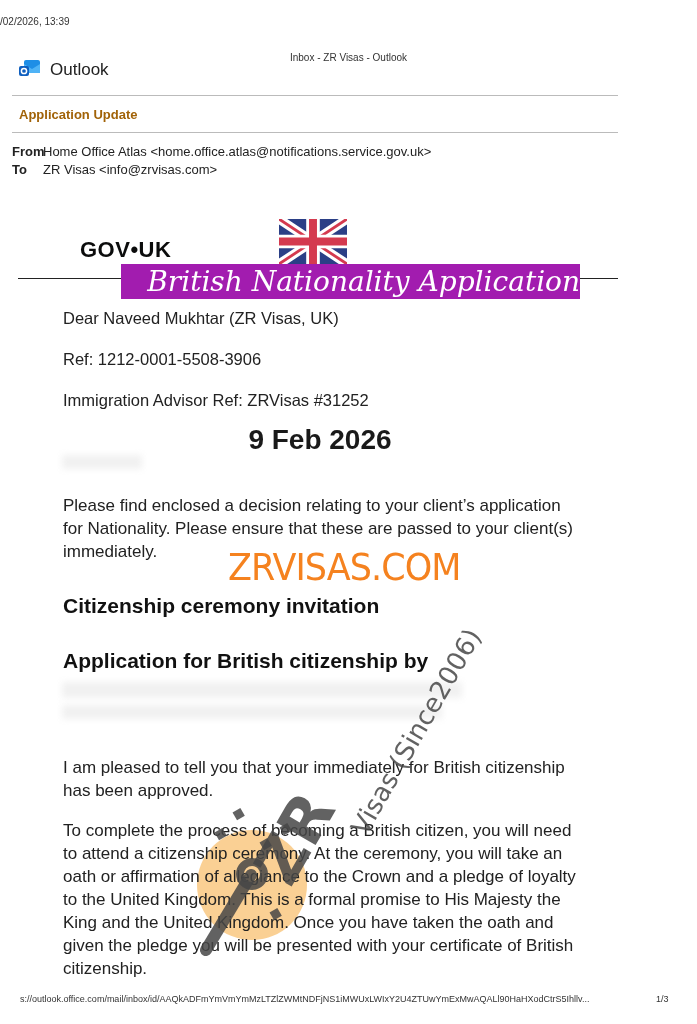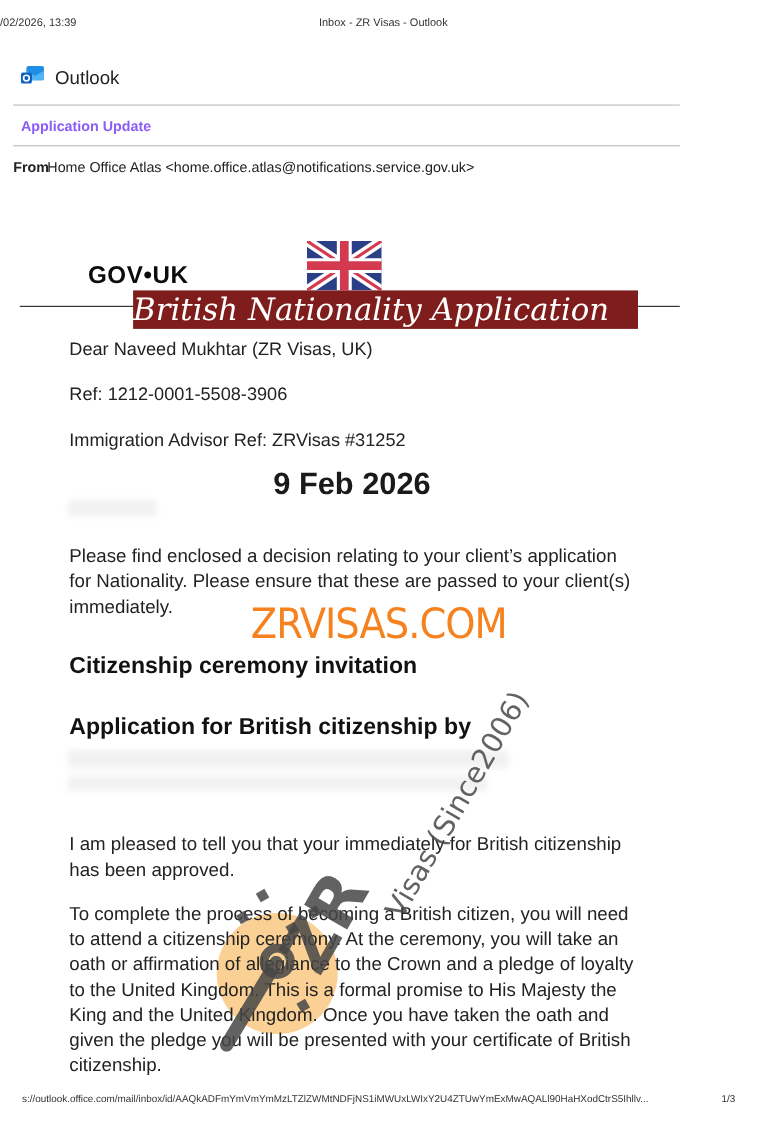--- a/index.html
+++ b/index.html
@@ -3,35 +3,35 @@
   <meta charset="utf-8">
   <style>
     html, body { margin: 0; padding: 0; background: #ffffff; }
     body {
       width: 697px; height: 1024px; position: relative; overflow: hidden;
       font-family: "Liberation Sans", sans-serif; color: #222;
     }
     .abs { position: absolute; }
     .print-header { top: 16px; font-size: 10px; color: #333; }
     .ph-date { left: 0; }
-    .ph-title { left: 0; width: 697px; text-align: center; }
+    .ph-title { left: 0; width: 697px; text-align: center; margin-top: 36px; }
     .app-bar { top: 58px; left: 19px; display: flex; align-items: center; gap: 9px; }
     .app-name { font-size: 17px; color: #222; }
     .hr { height: 1px; background: #bbb; left: 12px; width: 606px; }
-    .subject { top: 107px; left: 19px; font-size: 13px; font-weight: bold; color: #8b5cf6; }
+    .subject { top: 107px; left: 19px; font-size: 13px; font-weight: bold; color: #a16207; }
     .hdr-table { top: 143px; left: 12px; font-size: 13px; color: #222; line-height: 17.5px; }
     .hdr-row { display: flex; }
     .hdr-key { font-weight: bold; width: 31px; }
     .govuk { top: 237px; left: 80px; font-size: 22px; font-weight: bold; color: #0b0c0c; letter-spacing: 0.5px; }
     .flag { top: 219px; left: 279px; width: 68px; height: 45px; }
     .banner-line { top: 278px; left: 18px; width: 600px; height: 1px; background: #222; }
     .banner {
-      top: 264px; left: 121px; width: 459px; height: 35px; background: #7f1d1d;
+      top: 264px; left: 121px; width: 459px; height: 35px; background: #a21caf;
       color: #fff; font-family: "DejaVu Serif", serif; font-style: italic;
-      font-size: 28px; line-height: 35px; text-align: left; white-space: nowrap;
+      font-size: 28px; line-height: 35px; text-align: right; white-space: nowrap;
     }
     .body-text { left: 63px; font-size: 16.5px; color: #222; }
     .p { left: 63px; width: 520px; font-size: 17px; line-height: 23px; color: #222; }
     .date-big { top: 424px; left: 0; width: 640px; text-align: center; font-size: 28px; font-weight: bold; color: #1a1a1a; }
     .h2 { left: 63px; font-size: 21px; font-weight: bold; color: #111; }
     .wm-orange { top: 545px; left: 228px; font-size: 38px; color: #f5821f; font-family: "DejaVu Sans", sans-serif; font-weight: normal; letter-spacing: -1px; transform: scaleX(0.92); transform-origin: left top; }
     .blur { background: #f1f1f1; filter: blur(3px); }
     .wm-circle { top: 830px; left: 197px; width: 110px; height: 110px; border-radius: 50%; background: rgba(245,170,60,0.55); }
     .wm-rot { font-family: "DejaVu Sans", sans-serif; color: rgba(70,70,70,0.85); transform-origin: left top; white-space: nowrap; }
     .footer { top: 994px; font-size: 9px; color: #333; margin-left: 20px; }
@@ -57,20 +57,24 @@
 </div>
 <div class="abs hr" style="top:95px"></div>
 
 <div class="abs subject">Application Update</div>
 <div class="abs hr" style="top:132px"></div>
 
 <div class="abs hdr-table">
   <div class="hdr-row">
     <span class="hdr-key">From</span>
     <span>Home Office Atlas &lt;home.office.atlas@notifications.service.gov.uk&gt;</span>
+  </div>
+  <div class="hdr-row">
+    <span class="hdr-key">To</span>
+    <span>ZR Visas &lt;info@zrvisas.com&gt;</span>
   </div>
 </div>
 
 <div class="abs govuk">GOV•UK</div>
 <div class="abs flag">
   <svg width="68" height="45" viewBox="0 0 60 40" preserveAspectRatio="none">
     <rect width="60" height="40" fill="#2b3f86"></rect>
     <path d="M0 0 L60 40 M60 0 L0 40" stroke="#fff" stroke-width="8"></path>
     <path d="M0 0 L60 40 M60 0 L0 40" stroke="#d43a4f" stroke-width="2.5"></path>
     <path d="M30 0 V40 M0 20 H60" stroke="#fff" stroke-width="12"></path>

